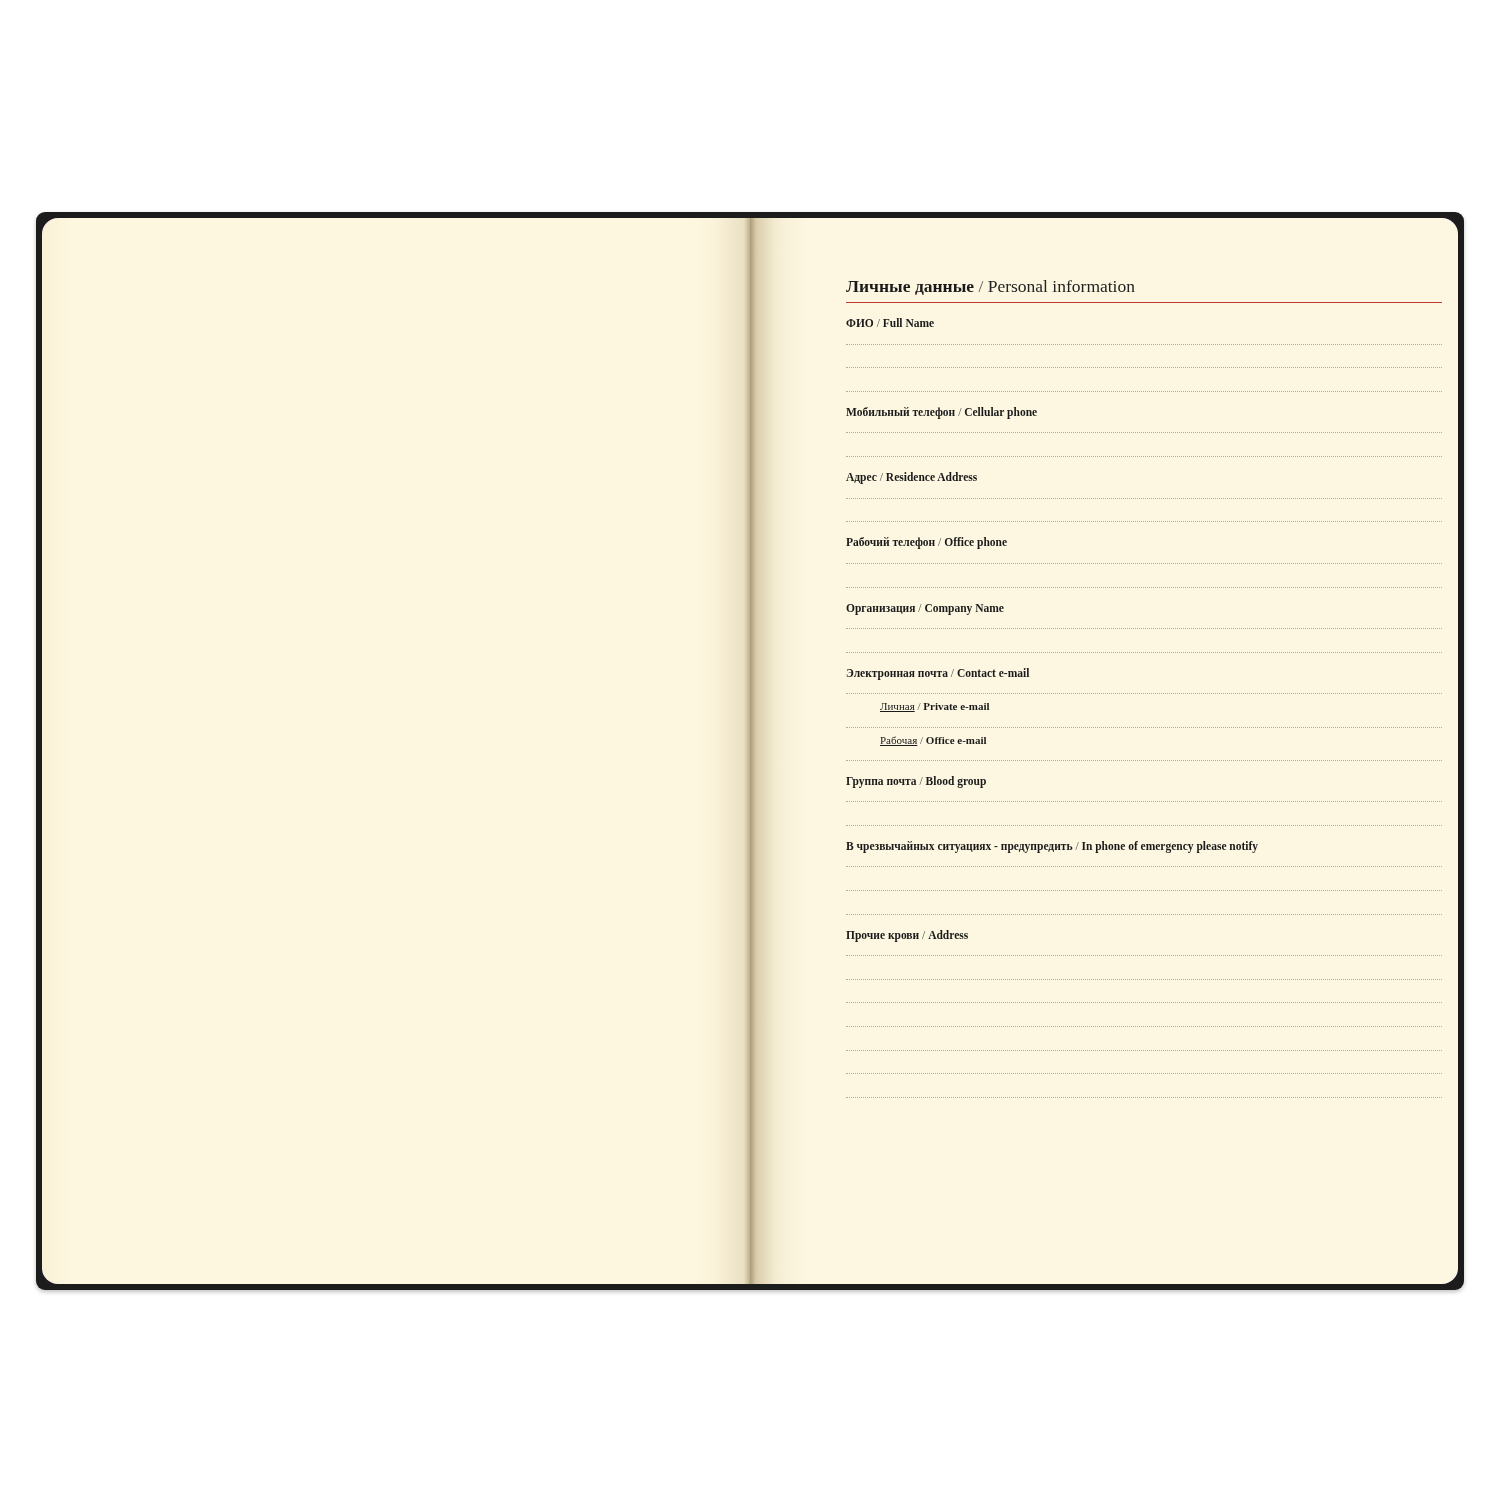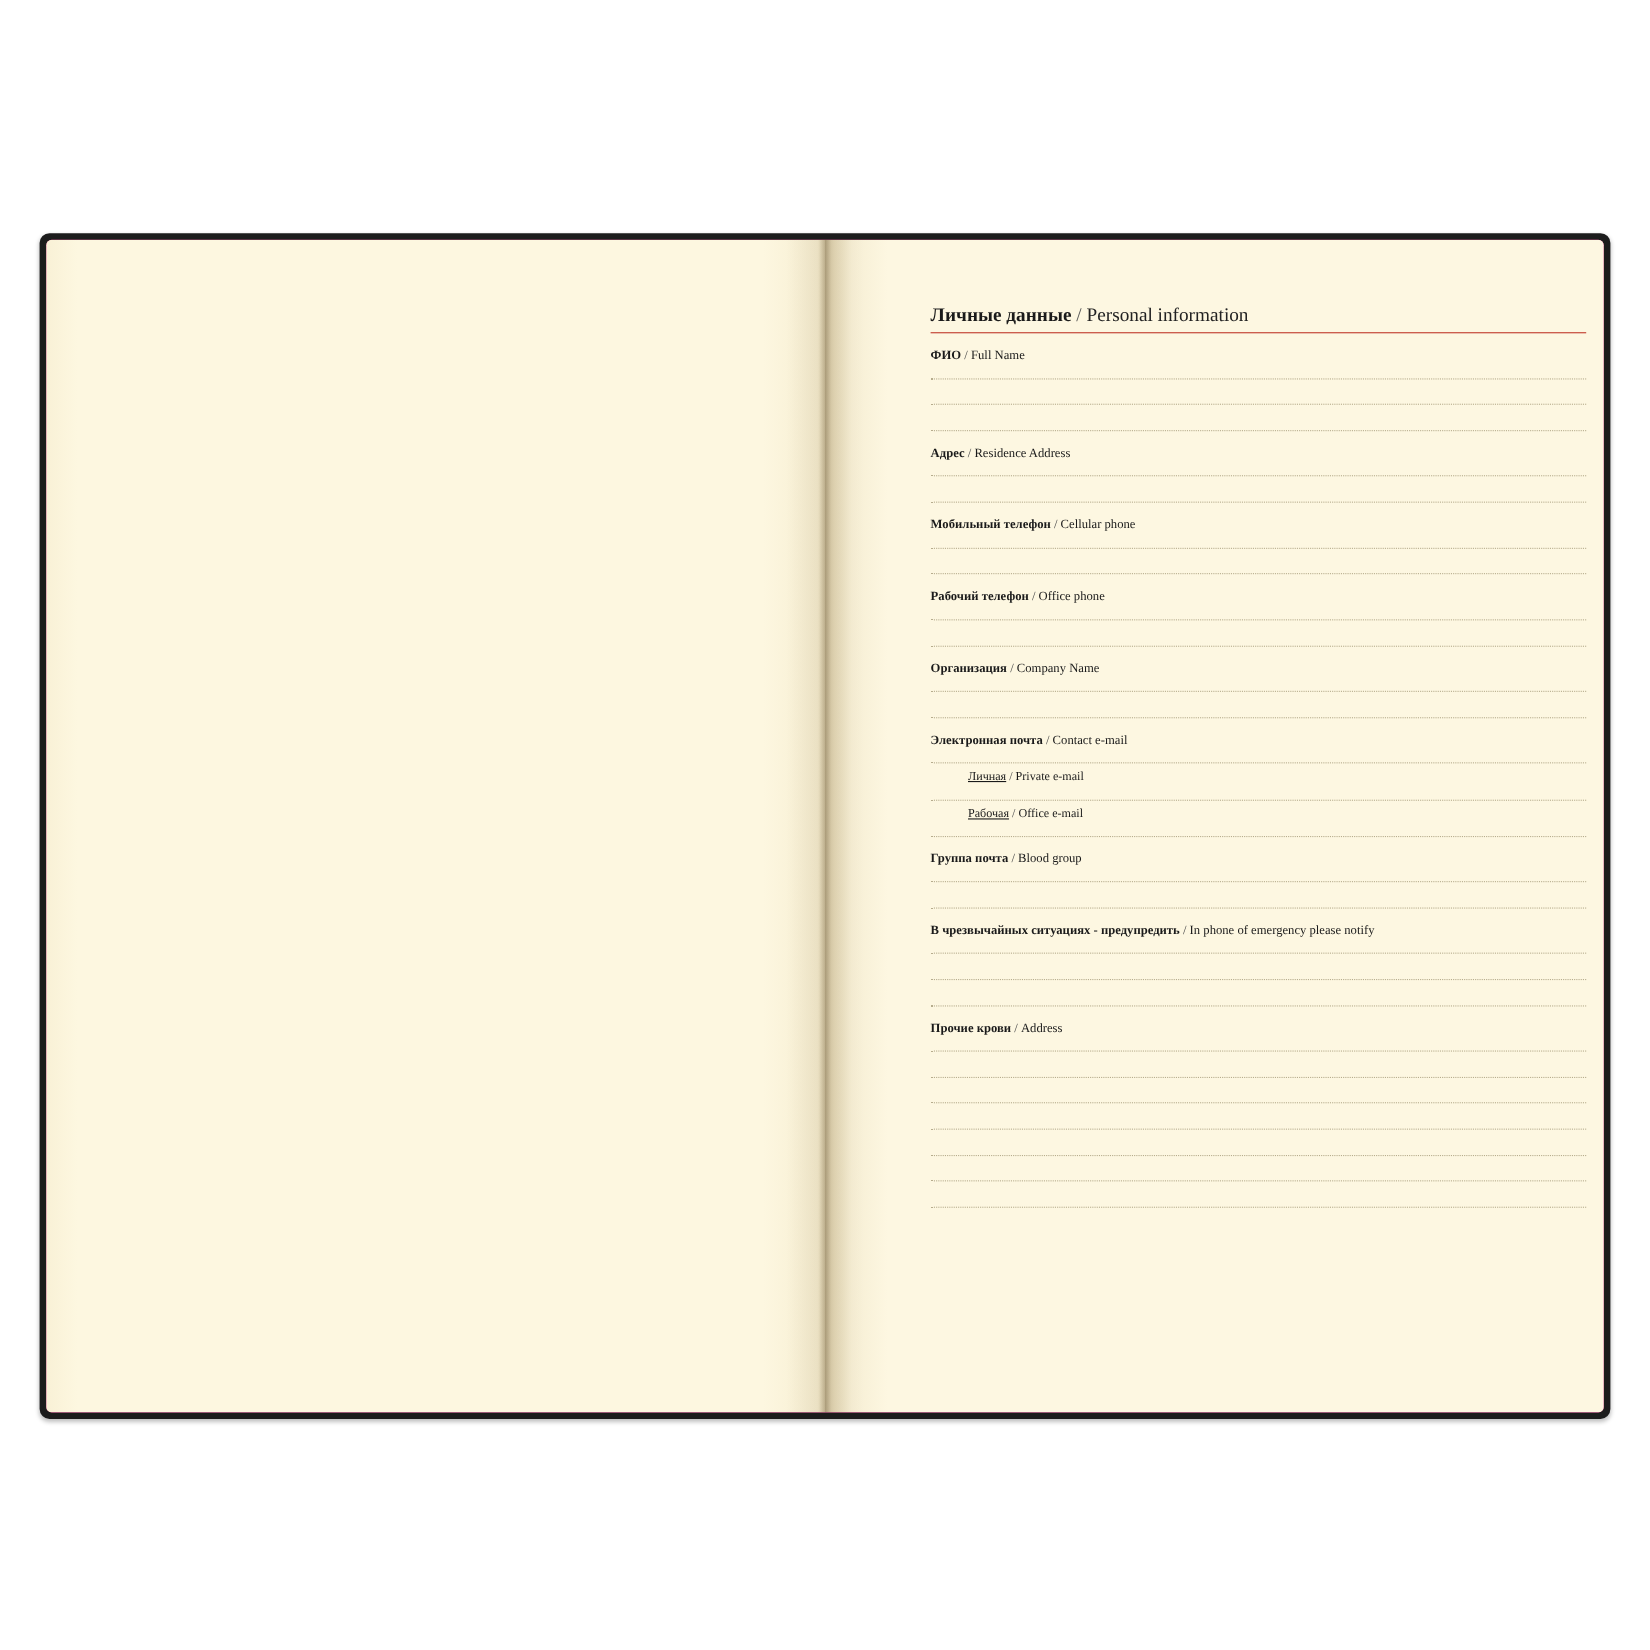--- a/index.html
+++ b/index.html
@@ -29,22 +29,22 @@
     border-radius: 9px;
     box-shadow: 0 2px 4px rgba(0,0,0,0.25);
   }
 
   .pages {
     position: absolute;
     left: 6px;
     top: 6px;
     width: 1416px;
     height: 1066px;
-    border-radius: 5px;
-    background: #ec4899;
+    border-radius: 16px;
+    background: #4c1d95;
     overflow: hidden;
     display: flex;
   }
 
   .page {
     position: relative;
     height: 100%;
     background: #fdf6de;
   }
 
@@ -99,21 +99,21 @@
   .field { margin-top: 14px; }
 
   .field-label {
     font-size: 11.5px;
     color: #1a1a1a;
     line-height: 1.1;
     white-space: nowrap;
   }
   .field-label .ru { font-weight: bold; }
   .field-label .sep { color: #4a4a4a; font-weight: normal; }
-  .field-label .en { font-weight: normal; }
+  .field-label .en { font-weight: bold; }
 
   .field-label.sub {
     margin-left: 34px;
     font-size: 11px;
   }
   .field-label.sub .ru { font-weight: normal; text-decoration: underline; }
 
   .rules { margin-top: 3px; }
 
   .rule {
@@ -150,35 +150,35 @@
             </div>
             <div class="rules">
               <div class="rule first"></div>
               <div class="rule"></div>
               <div class="rule"></div>
             </div>
           </div>
 
           <div class="field">
             <div class="field-label">
+              <span class="ru">Мобильный телефон</span>
+              <span class="sep">/</span>
+              <span class="en">Cellular phone</span>
+            </div>
+            <div class="rules">
+              <div class="rule first"></div>
+              <div class="rule"></div>
+            </div>
+          </div>
+
+          <div class="field">
+            <div class="field-label">
               <span class="ru">Адрес</span>
               <span class="sep">/</span>
               <span class="en">Residence Address</span>
-            </div>
-            <div class="rules">
-              <div class="rule first"></div>
-              <div class="rule"></div>
-            </div>
-          </div>
-
-          <div class="field">
-            <div class="field-label">
-              <span class="ru">Мобильный телефон</span>
-              <span class="sep">/</span>
-              <span class="en">Cellular phone</span>
             </div>
             <div class="rules">
               <div class="rule first"></div>
               <div class="rule"></div>
             </div>
           </div>
 
           <div class="field">
             <div class="field-label">
               <span class="ru">Рабочий телефон</span>

